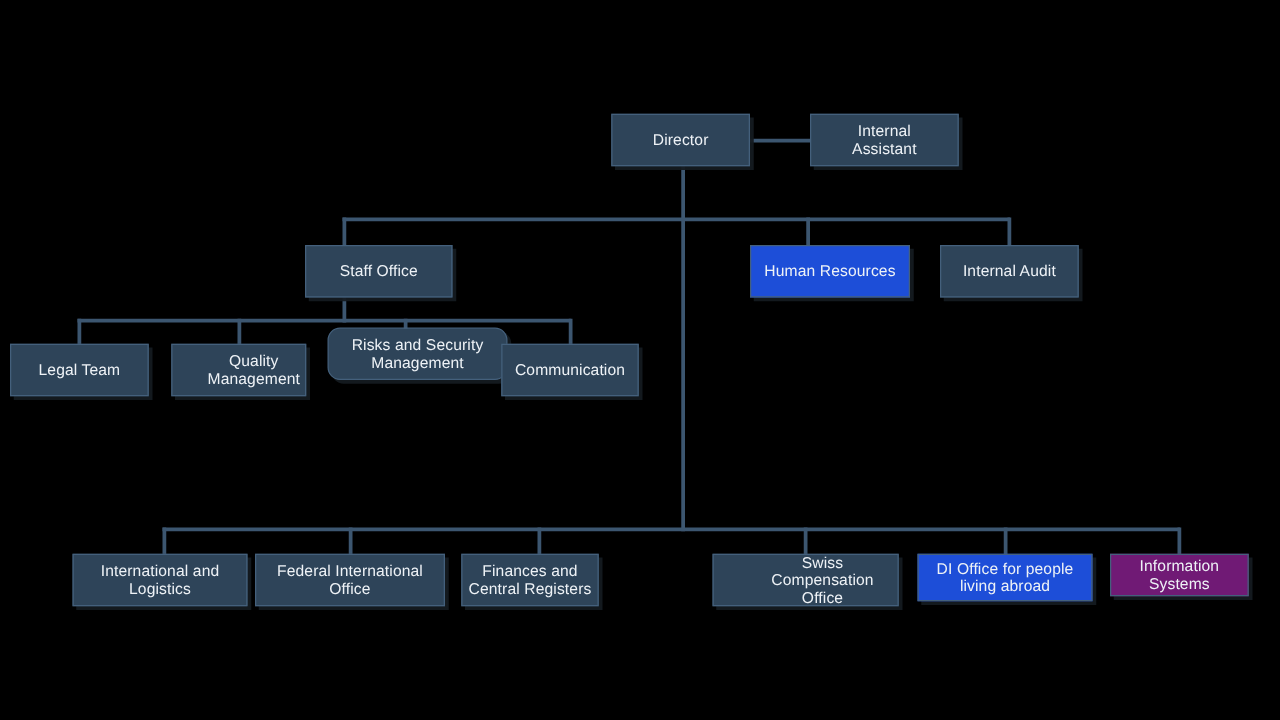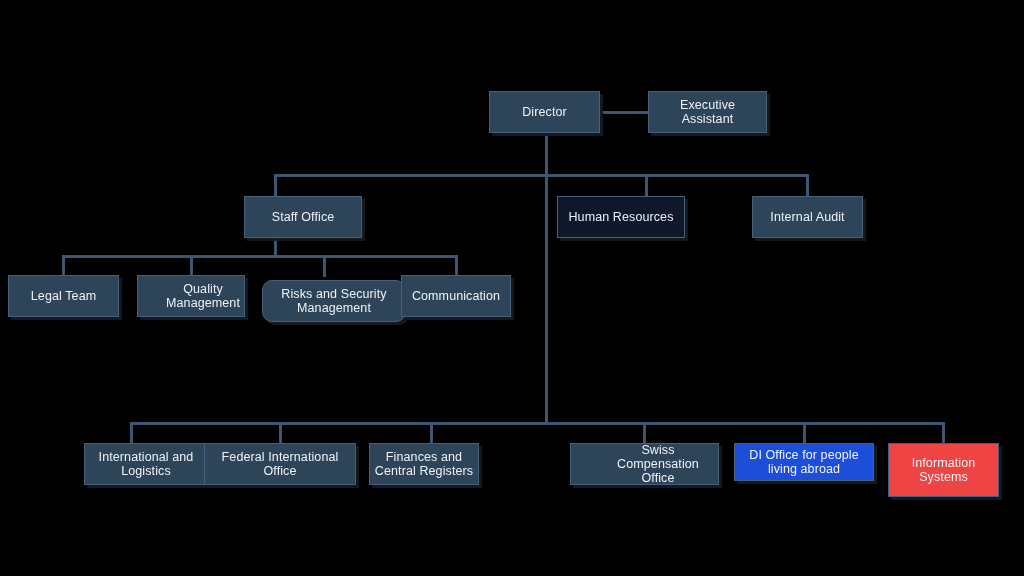--- a/index.html
+++ b/index.html
@@ -64,63 +64,63 @@
     <div class="conn v" style="left: 130px; top: 422px; height: 22px; background: rgb(60, 86, 112);"></div>
     <div class="conn v" style="left: 279px; top: 422px; height: 22px; background: rgb(60, 86, 112);"></div>
     <div class="conn v" style="left: 430px; top: 422px; height: 22px; background: rgb(60, 86, 112);"></div>
     <div class="conn v" style="left: 643px; top: 422px; height: 22px; background: rgb(60, 86, 112);"></div>
     <div class="conn v" style="left: 803px; top: 422px; height: 22px; background: rgb(60, 86, 112);"></div>
     <div class="conn v" style="left: 942px; top: 422px; height: 22px; background: rgb(60, 86, 112);"></div>
     <div class="node" style="left: 489px; top: 91px; width: 111px; height: 42px; background: rgb(46, 68, 89); border-color: rgb(68, 96, 124); color: rgb(238, 242, 246);">
       <span class="node-label">Director</span>
     </div>
     <div class="node" style="left: 648px; top: 91px; width: 119px; height: 42px; background: rgb(46, 68, 89); border-color: rgb(68, 96, 124); color: rgb(238, 242, 246);">
-      <span class="node-label">Executive
+      <span class="node-label">Internal
 Assistant</span>
     </div>
     <div class="node" style="left: 216px; top: 196px; width: 118px; height: 42px; background: rgb(46, 68, 89); border-color: rgb(68, 96, 124); color: rgb(238, 242, 246); margin-left: 28px;">
       <span class="node-label">Staff Office</span>
     </div>
-    <div class="node" style="left: 557px; top: 196px; width: 128px; height: 42px; background: #0f172a; border-color: rgb(68, 96, 124); color: rgb(238, 242, 246); text-align: right;">
+    <div class="node" style="left: 600px; top: 196px; width: 128px; height: 42px; background: #1d4ed8; border-color: rgb(68, 96, 124); color: rgb(238, 242, 246); text-align: right;">
       <span class="node-label">Human Resources</span>
     </div>
     <div class="node" style="left: 752px; top: 196px; width: 111px; height: 42px; background: rgb(46, 68, 89); border-color: rgb(68, 96, 124); color: rgb(238, 242, 246);">
       <span class="node-label">Internal Audit</span>
     </div>
     <div class="node" style="left: 8px; top: 275px; width: 111px; height: 42px; background: rgb(46, 68, 89); border-color: rgb(68, 96, 124); color: rgb(238, 242, 246);">
       <span class="node-label">Legal Team</span>
     </div>
     <div class="node" style="left: 137px; top: 275px; width: 108px; height: 42px; background: rgb(46, 68, 89); border-color: rgb(68, 96, 124); color: rgb(238, 242, 246); justify-content: flex-end;">
       <span class="node-label">Quality
 Management</span>
     </div>
-    <div class="node" style="left: 262px; top: 280px; width: 144px; height: 42px; background: rgb(46, 68, 89); border-color: rgb(68, 96, 124); color: rgb(238, 242, 246); border-radius: 10px;">
+    <div class="node" style="left: 262px; top: 262px; width: 144px; height: 42px; background: rgb(46, 68, 89); border-color: rgb(68, 96, 124); color: rgb(238, 242, 246); border-radius: 10px;">
       <span class="node-label">Risks and Security
 Management</span>
     </div>
     <div class="node" style="left: 401px; top: 275px; width: 110px; height: 42px; background: rgb(46, 68, 89); border-color: rgb(68, 96, 124); color: rgb(238, 242, 246);">
       <span class="node-label">Communication</span>
     </div>
-    <div class="node" style="left: 84px; top: 443px; width: 124px; height: 42px; background: rgb(46, 68, 89); border-color: rgb(68, 96, 124); color: rgb(238, 242, 246);">
+    <div class="node" style="left: 58px; top: 443px; width: 140px; height: 42px; background: rgb(46, 68, 89); border-color: rgb(68, 96, 124); color: rgb(238, 242, 246);">
       <span class="node-label">International and
 Logistics</span>
     </div>
     <div class="node" style="left: 204px; top: 443px; width: 152px; height: 42px; background: rgb(46, 68, 89); border-color: rgb(68, 96, 124); color: rgb(238, 242, 246);">
       <span class="node-label">Federal International
 Office</span>
     </div>
     <div class="node" style="left: 369px; top: 443px; width: 110px; height: 42px; background: rgb(46, 68, 89); border-color: rgb(68, 96, 124); color: rgb(238, 242, 246);">
       <span class="node-label">Finances and
 Central Registers</span>
     </div>
     <div class="node" style="left: 570px; top: 443px; width: 149px; height: 42px; background: rgb(46, 68, 89); border-color: rgb(68, 96, 124); color: rgb(238, 242, 246); padding-left: 31px;">
       <span class="node-label">Swiss Compensation
 Office</span>
     </div>
     <div class="node" style="left: 734px; top: 443px; width: 140px; height: 38px; background: #1d4ed8; border-color: rgb(68, 96, 124); color: rgb(238, 242, 246); align-items: center;">
       <span class="node-label">DI Office for people
 living abroad</span>
     </div>
-    <div class="node" style="left: 888px; top: 443px; width: 111px; height: 54px; background: #ef4444; border-color: rgb(68, 96, 124); color: rgb(238, 242, 246);">
+    <div class="node" style="left: 888px; top: 443px; width: 111px; height: 34px; background: #701a75; border-color: rgb(68, 96, 124); color: rgb(238, 242, 246);">
       <span class="node-label">Information
 Systems</span>
     </div>
   </div>
 
 </body></html>

